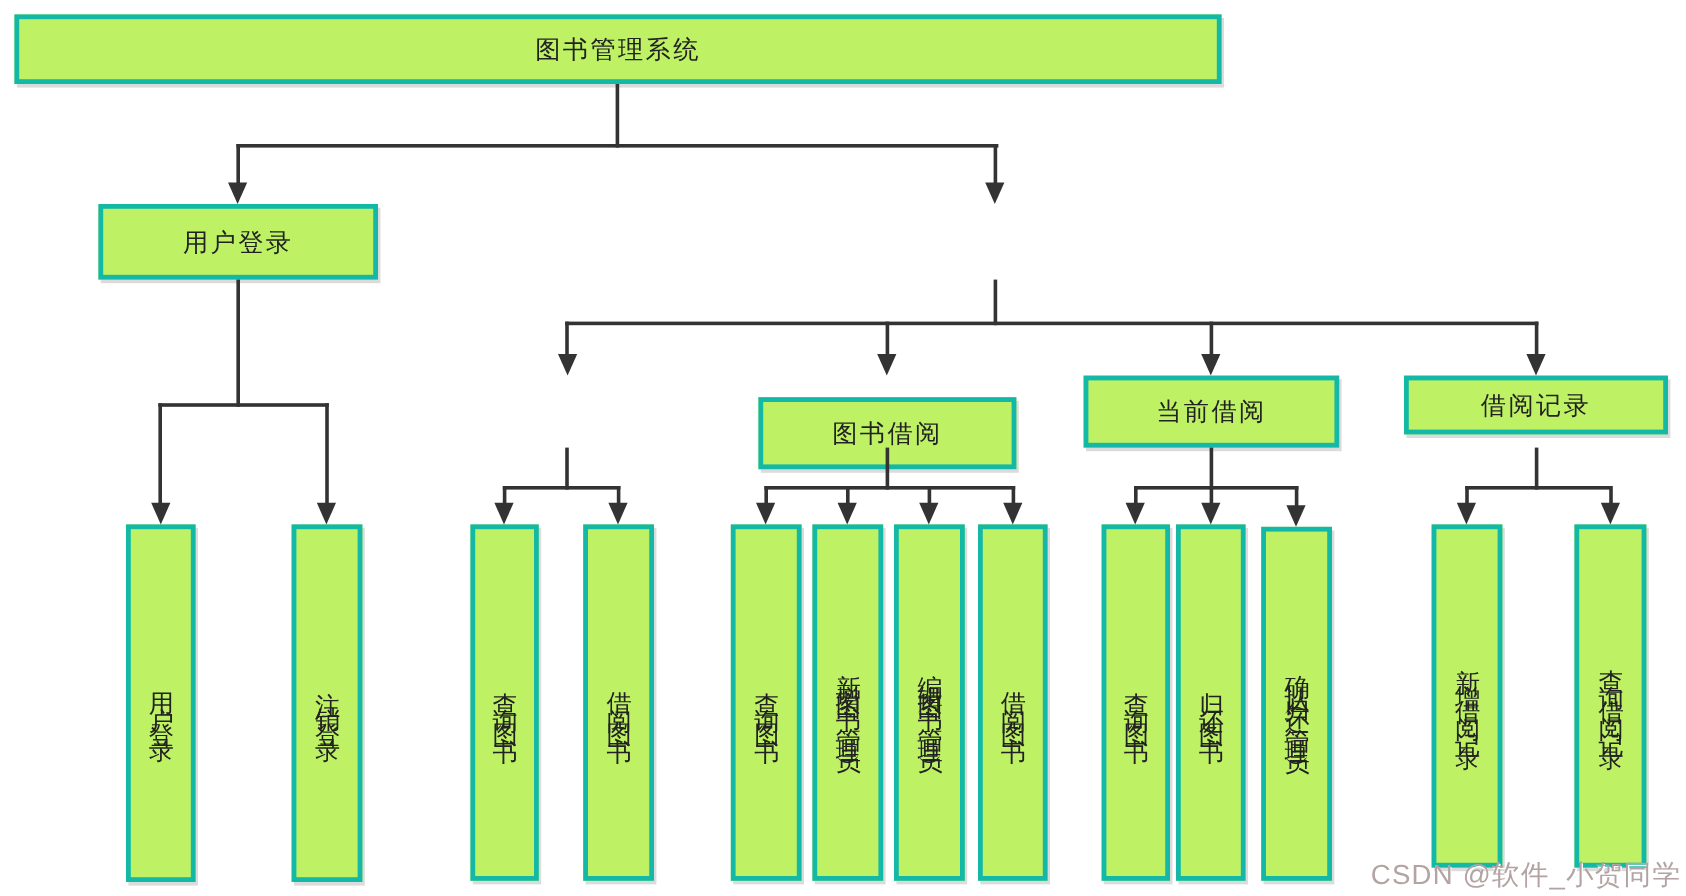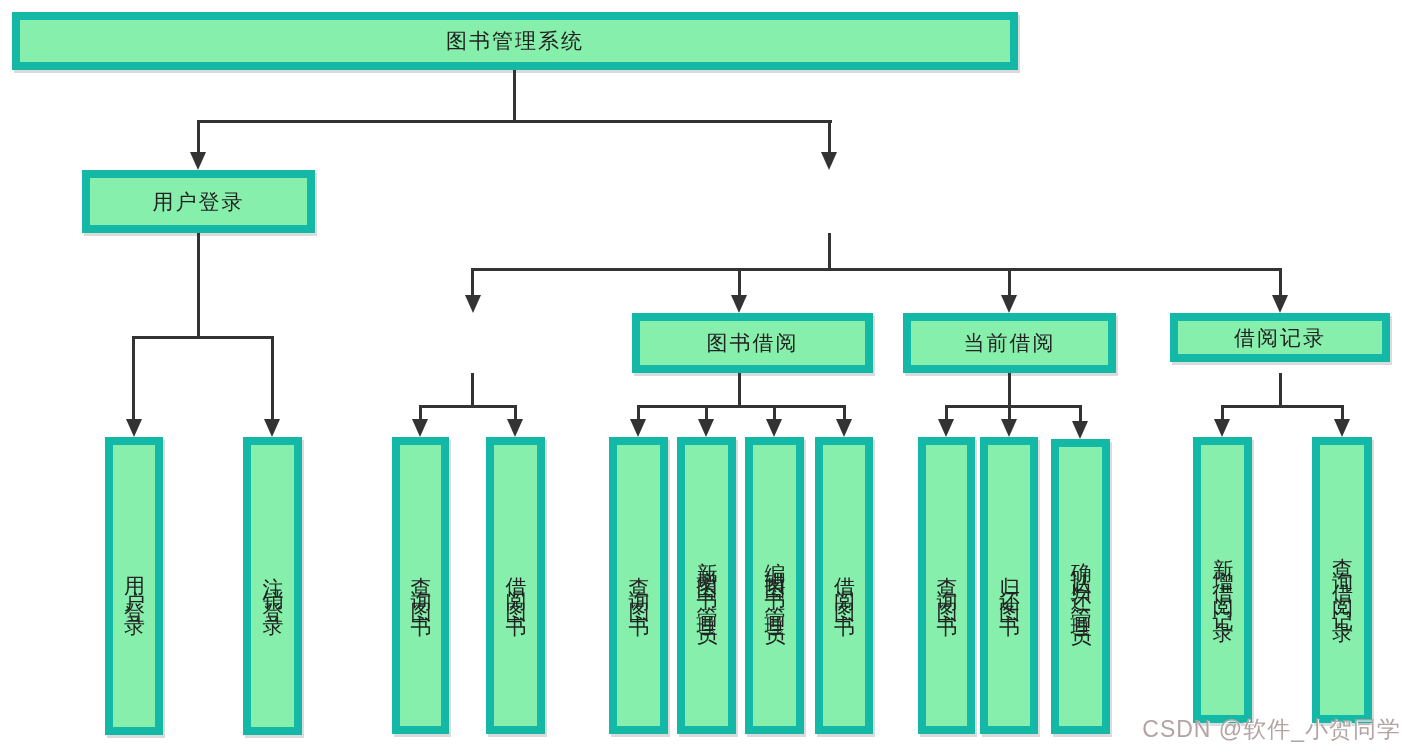--- a/index.html
+++ b/index.html
@@ -1,24 +1,23 @@
 <!DOCTYPE html>
 <html><head>
 <meta charset="utf-8">
 <style>
   html,body{margin:0;padding:0;background:#ffffff;}
   #stage{
     position:relative;width:1405px;height:747px;background:#ffffff;overflow:hidden;
     font-family:"Liberation Sans","DejaVu Sans",sans-serif;color:#222222;
   }
   .box{
-    position:absolute;background:#86efac;border:8px solid #14b8a6;box-sizing:border-box;
+    position:absolute;background:#bef264;border:4px solid #14b8a6;box-sizing:border-box;
     display:flex;align-items:center;justify-content:center;
     box-shadow:2px 3px 0 rgba(0,0,0,0.14);
-    font-family:Liberation Serif, serif;
   }
   .hlabel{font-size:21px;letter-spacing:2px;white-space:nowrap;}
   .vlabel{
     writing-mode:vertical-rl;text-orientation:mixed;
     font-size:21px;letter-spacing:13px;line-height:1;
   }
   .vtight{letter-spacing:9px;}
   .v{position:absolute;width:3px;background:#333333;}
   .h{position:absolute;height:3px;background:#333333;}
   .ar{
@@ -37,21 +36,21 @@
 <div id="stage">
 
   <div class="box" style="left:12px;top:12px;width:1006px;height:58px;">
     <span class="hlabel">图书管理系统</span>
   </div>
 
   <div class="box" style="left:82px;top:170px;width:233px;height:63px;">
     <span class="hlabel">用户登录</span>
   </div>
 
-  <div class="box" style="left:632px;top:313px;width:241px;height:60px;">
+  <div class="box" style="left:632px;top:331px;width:215px;height:60px;">
     <span class="hlabel">图书借阅</span>
   </div>
   <div class="box" style="left:903px;top:313px;width:213px;height:60px;">
     <span class="hlabel">当前借阅</span>
   </div>
   <div class="box" style="left:1170px;top:313px;width:220px;height:49px;align-items:center;">
     <span class="hlabel">借阅记录</span>
   </div>
 
   <div class="box" style="left:105px;top:437px;width:58px;height:298px;">

